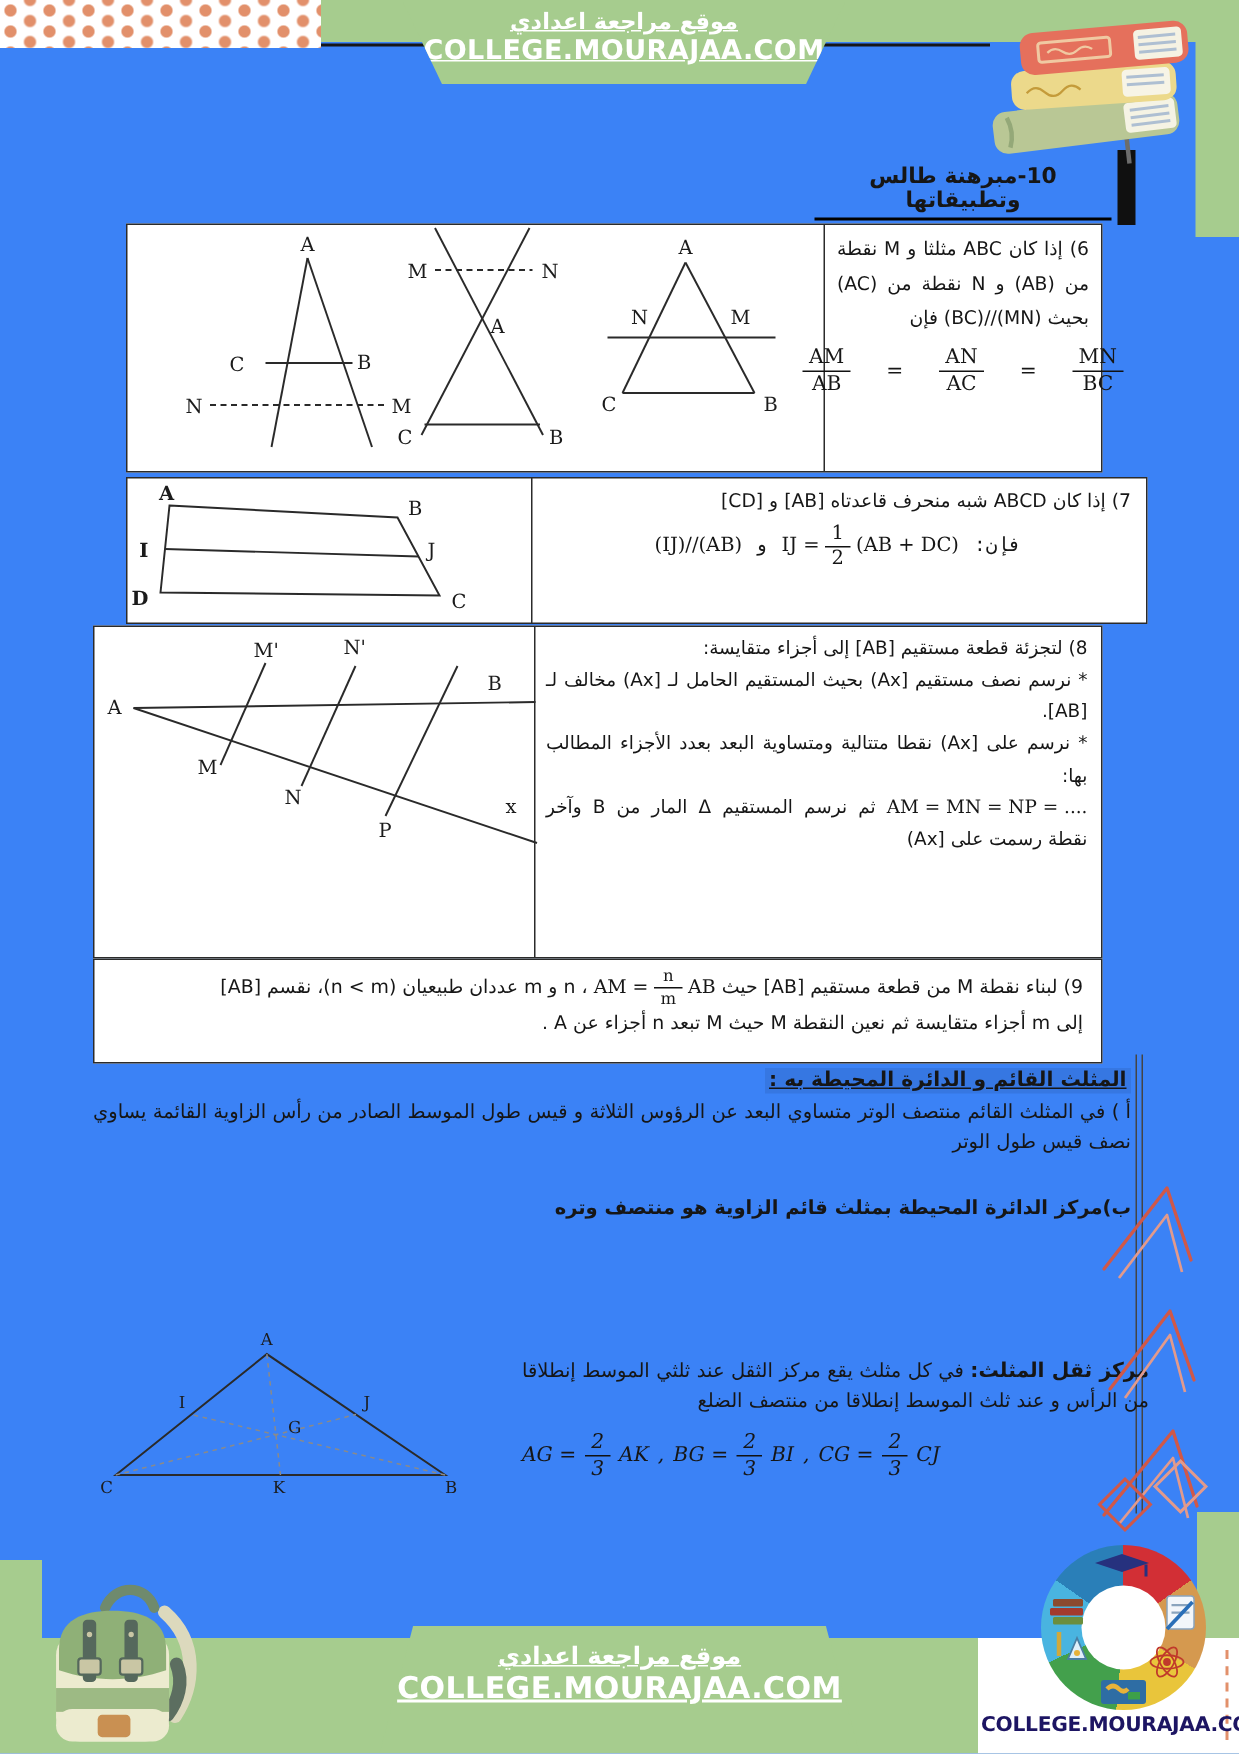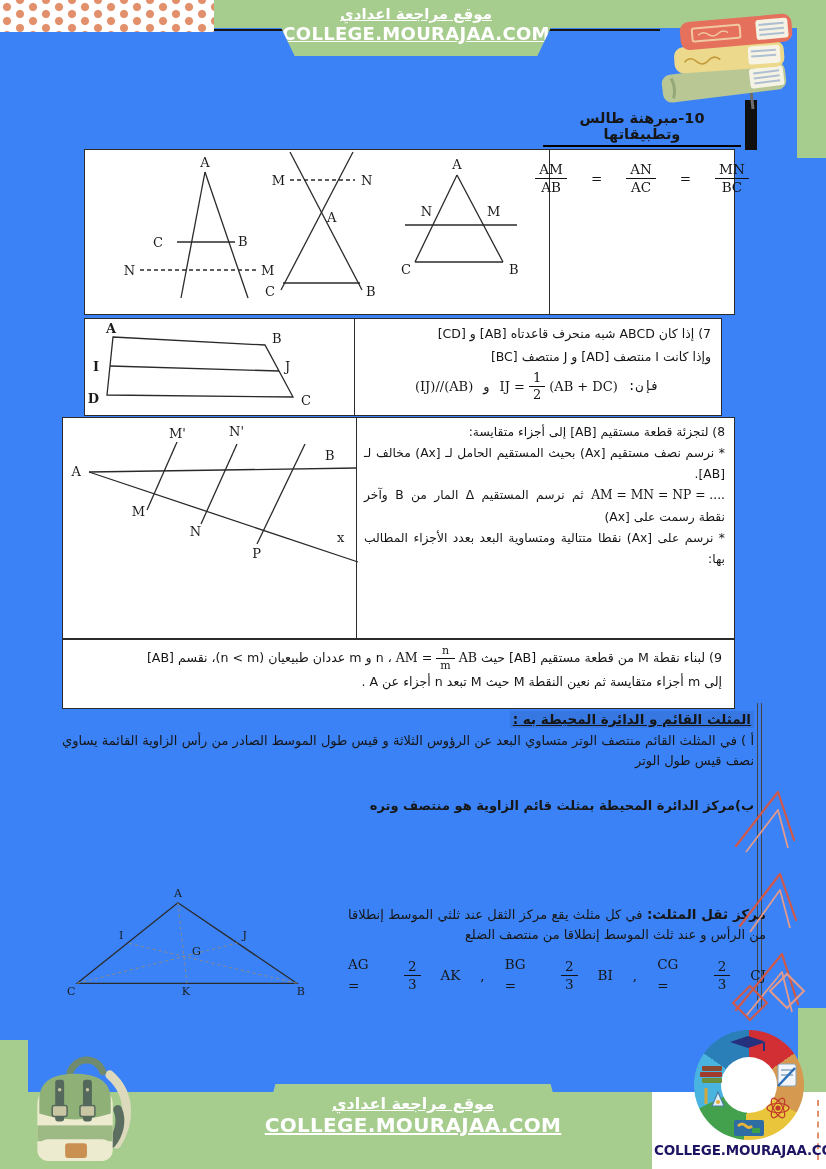--- a/index.html
+++ b/index.html
@@ -45,21 +45,21 @@
   .box { position:absolute; border:1.6px solid #2b2b2b; background:#fff; }
   .box6 { top:149px; left:84px; width:651px; height:166px; }
   .b6-figs { position:absolute; left:0; top:0; width:463px; height:163px; }
   .b6-text {
     position:absolute; right:0; top:0; width:185px; height:100%;
     border-left:1.6px solid #2b2b2b; direction:rtl; text-align:justify;
     font-size:12.5px; line-height:1.85; padding:4px 8px 0 8px;
   }
   .trap-box { top:318px; left:84px; width:271px; height:98px; }
   .b7-text {
-    top:318px; left:354px; width:368px; height:98px;
+    top:318px; left:354px; width:411px; height:98px;
     direction:rtl; font-size:12.5px; line-height:1.8; padding:4px 10px 0 8px;
   }
   .box8 { top:417px; left:62px; width:673px; height:222px; }
   .b8-figs { position:absolute; left:2px; top:4px; width:295px; height:214px; }
   .b8-text {
     position:absolute; right:0; top:0; width:378px; height:100%;
     border-left:1.6px solid #2b2b2b; direction:rtl; text-align:justify;
     font-size:12.3px; line-height:1.72; padding:4px 9px 0 7px;
   }
   .box9 {
@@ -86,21 +86,21 @@
   .rt-a { margin-top:3px; font-size:13px; line-height:1.55; font-weight:400; text-align:justify; }
   .rt-b { position:absolute; top:89px; right:0; width:100%; font-size:13px; font-weight:600;text-align:right; }
   .rt-c { position:absolute; top:128px; right:0; width:100%; font-size:12.6px; font-weight:bold; }
   .margin-rule { position:absolute; left:757px; top:703px; width:5px; height:306px;
                  border-left:1.5px solid #444; border-right:1.5px solid #444; }
 
   .centroid-block { position:absolute; left:348px; top:876px; width:418px; direction:rtl;
                     font-size:13px; line-height:1.55; text-align:justify;margin-top:28px; }
   .centroid-label { font-weight:bold; font-size:13.5px; }
   .centroid-formula { display:flex; direction:ltr; justify-content:flex-start; align-items:center;
-                      gap:20px; margin-top:9px; font-size:13.5px; }
+                      gap:6px; margin-top:9px; font-style:italic; font-size:13.5px; }
   .gtri-svg { position:absolute; left:55px; top:884px; width:272px; height:114px; }
 
   
   .chevrons { position:absolute; left:726px; top:778px; width:100px; height:250px; }
   .diamond { position:absolute; width:26px; height:26px; border:2px solid #d05848;
              transform:rotate(45deg); background:transparent; }
   .d1 { left:737px; top:990px; }
   .d2 { left:774px; top:978px; border-color:#e29a8c; }
   .dashed-line { position:absolute; left:817px; top:1100px; height:60px; width:0;
                  border-left:2px dashed #e2906b; }
@@ -216,20 +216,21 @@
         <path class="fig-line" d="M330,112 L418,112"></path>
         <path class="fig-line" d="M320,75 L432,75"></path>
         <text x="372" y="19" text-anchor="middle">A</text>
         <text x="347" y="66" text-anchor="end">N</text>
         <text x="402" y="66">M</text>
         <text x="326" y="124" text-anchor="end">C</text>
         <text x="424" y="124">B</text>
       </g>
     </svg>
     <div class="b6-text">
+      <p>6) إذا كان ABC مثلثا و M نقطة من (AB) و N نقطة من (AC) بحيث (MN)//(BC) فإن</p>
       <div class="frac-row serif">
         <span class="frac">
           <span class="num">AM</span>
           <span class="den">AB</span>
         </span>
         <span>=</span>
         <span class="frac">
           <span class="num">AN</span>
           <span class="den">AC</span>
         </span>
@@ -249,21 +250,20 @@
       <text class="bold" x="26" y="14" text-anchor="middle">A</text>
       <text x="187" y="24">B</text>
       <text class="bold" x="14" y="52" text-anchor="end">I</text>
       <text x="200" y="52">J</text>
       <text class="bold" x="14" y="84" text-anchor="end">D</text>
       <text x="216" y="86">C</text>
     </svg>
   </div>
   <div class="box b7-text">
     <p>7) إذا كان ABCD شبه منحرف قاعدتاه [AB] و [CD]</p>
-    <p>وإذا كانت I منتصف [AD] و J منتصف [BC]</p>
     <div class="b7-formula serif">
       <span style="font-family:Liberation Mono, monospace">فإن:</span>
       <span class="ltrseg">
         <span>IJ =</span>
         <span class="frac">
           <span class="num">1</span>
           <span class="den">2</span>
         </span>
         <span>(AB + DC)</span>
       </span>
@@ -284,25 +284,25 @@
       <text x="104" y="16">M'</text>
       <text x="164" y="14">N'</text>
       <text x="80" y="94" text-anchor="end">M</text>
       <text x="136" y="114" text-anchor="end">N</text>
       <text x="196" y="136" text-anchor="end">P</text>
       <text x="272" y="120">x</text>
     </svg>
     <div class="b8-text">
       <p>8) لتجزئة قطعة مستقيم [AB] إلى أجزاء متقايسة:</p>
       <p>* نرسم نصف مستقيم [Ax) بحيث المستقيم الحامل لـ [Ax) مخالف لـ [AB].</p>
+      <p>* نرسم على [Ax) نقطا متتالية ومتساوية البعد بعدد الأجزاء المطالب بها:</p>
       <p>
         <span class="ltrseg serif">AM = MN = NP = ....</span>
         <span>ثم نرسم المستقيم Δ المار من B وآخر نقطة رسمت على [Ax)</span>
       </p>
-      <p>* نرسم على [Ax) نقطا متتالية ومتساوية البعد بعدد الأجزاء المطالب بها:</p>
     </div>
   </div>
 
   <div class="box box9">
     <p>
       <span>9) لبناء نقطة M من قطعة مستقيم [AB] حيث</span>
       <span class="ltrseg serif">
         <span>AM =</span>
         <span class="frac inline-frac">
           <span class="num">n</span>

